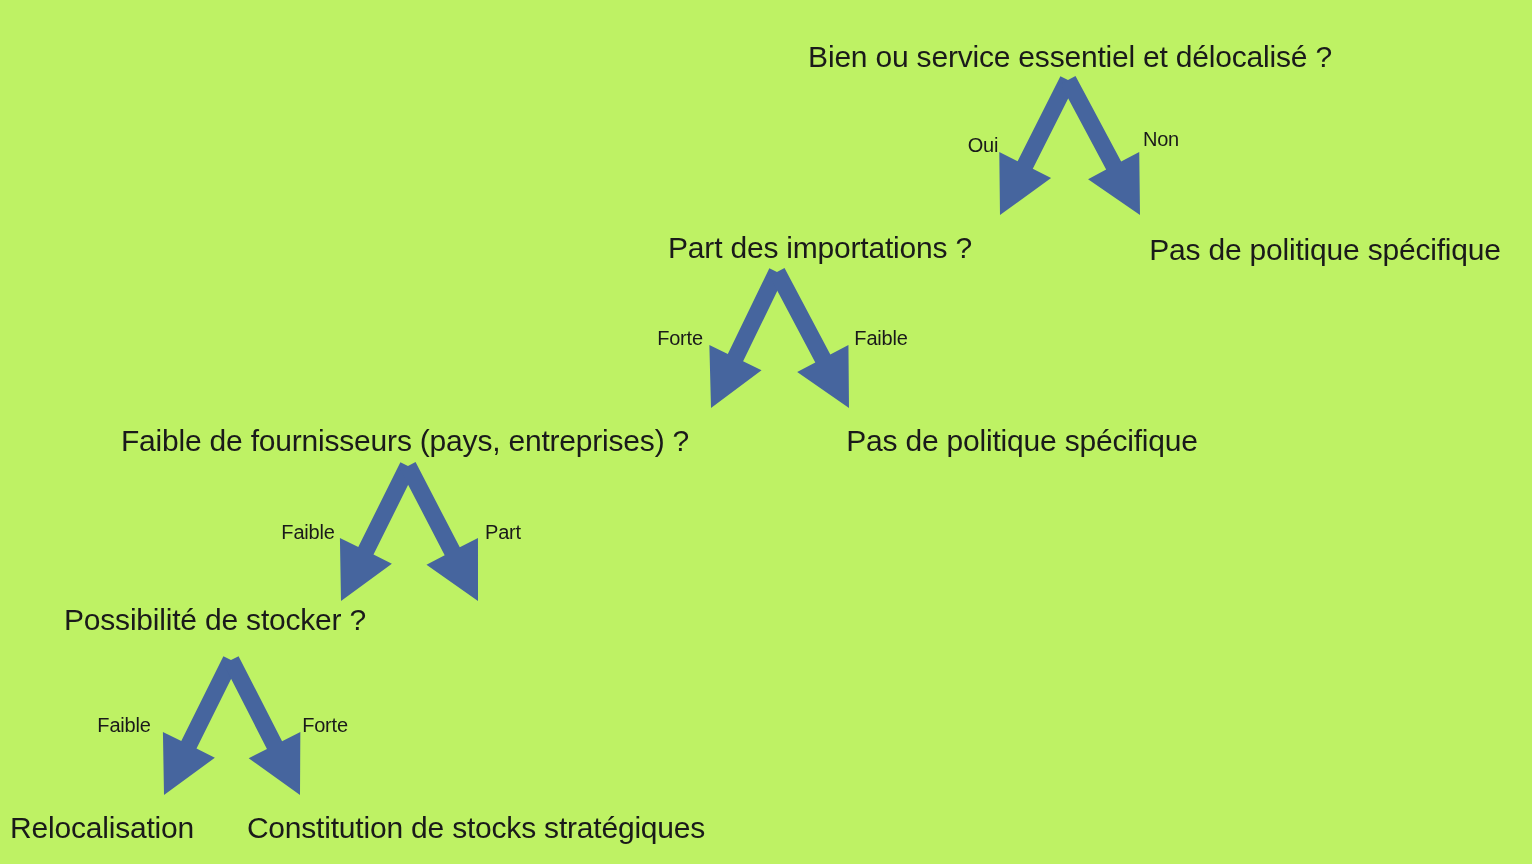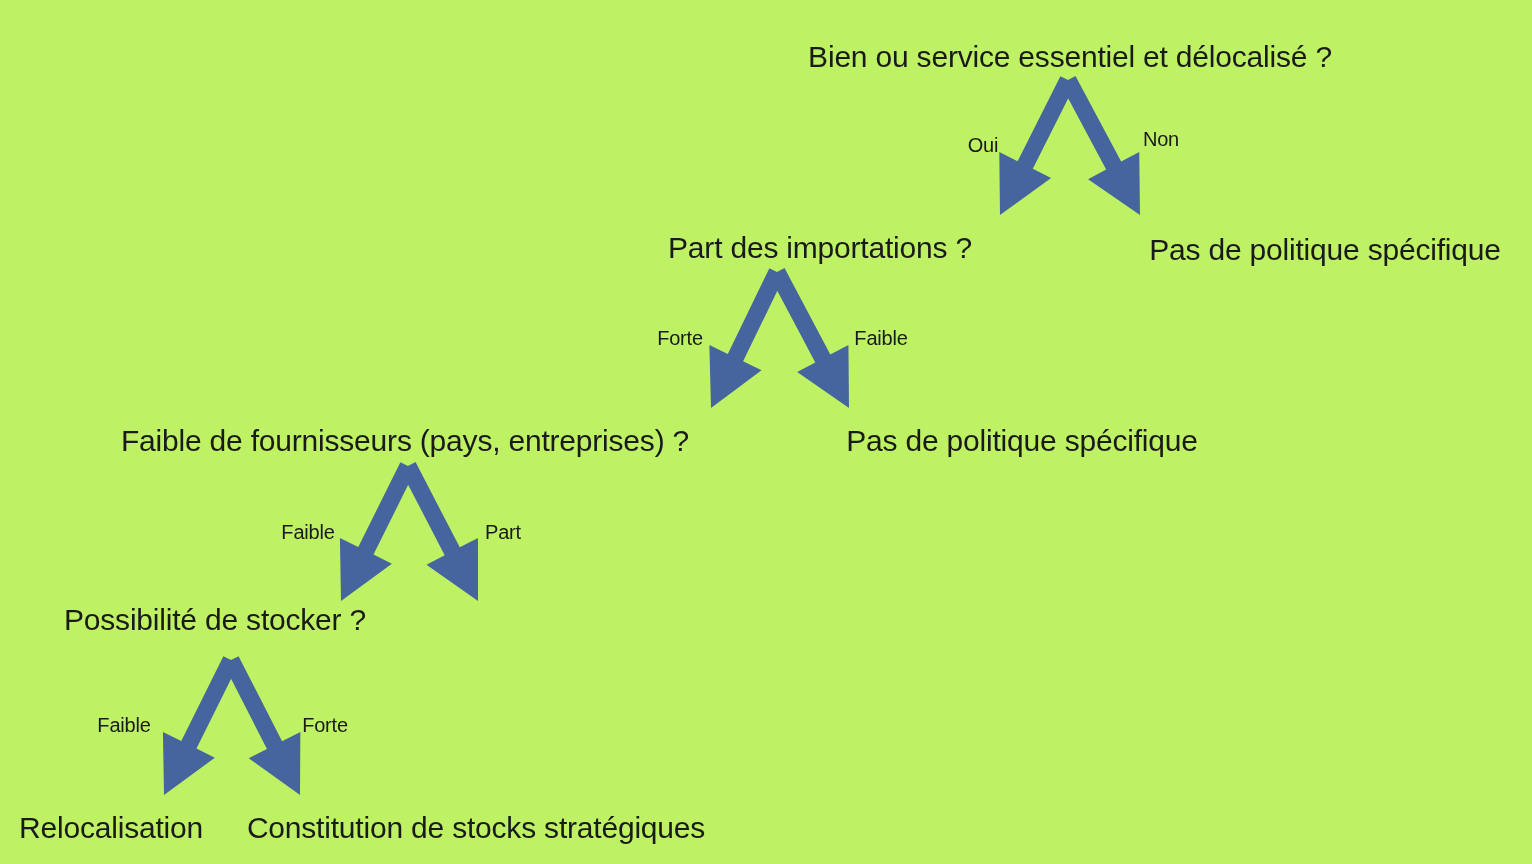--- a/index.html
+++ b/index.html
@@ -63,21 +63,21 @@
       <polygon points="223.39,656.22 181.28,741.06 162.92,731.95 164.00,795.00 214.87,757.73 196.51,748.62 238.61,663.78" fill="#46659E"></polygon>
       <polygon points="223.43,663.87 266.95,749.00 248.69,758.33 300.00,795.00 300.34,731.94 282.08,741.27 238.57,656.13" fill="#46659E"></polygon>
     </svg>
 
   <div class="node decision" style="left:1070px; top:56px;">Bien ou service essentiel et délocalisé ?</div>
   <div class="node decision" style="left:820px;  top:247px;">Part des importations ?</div>
   <div class="node outcome" style="left:1325px; top:249px;">Pas de politique spécifique</div>
   <div class="node decision" style="left:405px;  top:440px;">Faible de fournisseurs (pays, entreprises) ?</div>
   <div class="node outcome" style="left:1022px; top:440px;">Pas de politique spécifique</div>
   <div class="node decision" style="left:215px;  top:619px;">Possibilité de stocker ?</div>
-  <div class="node outcome" style="left:111px;  top:827px;">Relocalisation</div>
+  <div class="node outcome" style="left:102px;  top:827px;">Relocalisation</div>
   <div class="node outcome" style="left:476px;  top:827px;">Constitution de stocks stratégiques</div>
 
   <div class="edge-label" style="left:983px;  top:145px;">Oui</div>
   <div class="edge-label" style="left:1161px; top:139px;">Non</div>
   <div class="edge-label" style="left:680px;  top:338px;">Forte</div>
   <div class="edge-label" style="left:881px;  top:338px;">Faible</div>
   <div class="edge-label" style="left:308px;  top:532px;">Faible</div>
   <div class="edge-label" style="left:503px;  top:532px;">Part</div>
   <div class="edge-label" style="left:124px;  top:725px;">Faible</div>
   <div class="edge-label" style="left:325px;  top:725px;">Forte</div>

